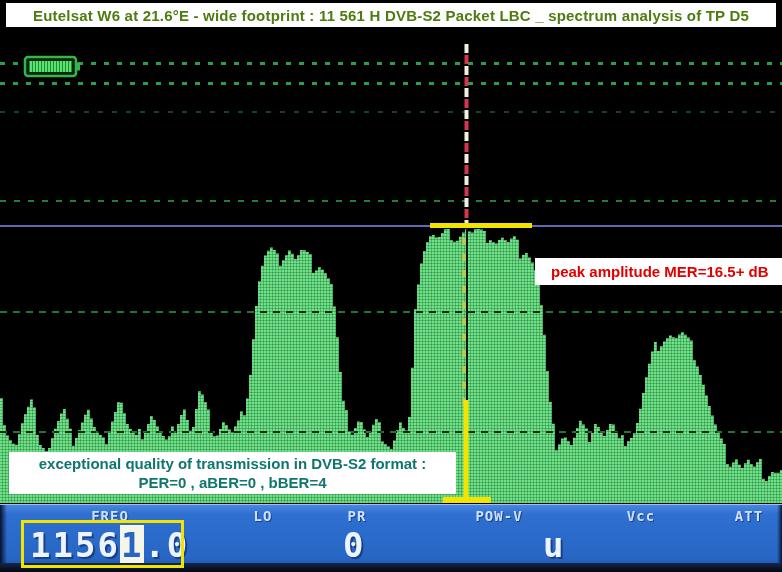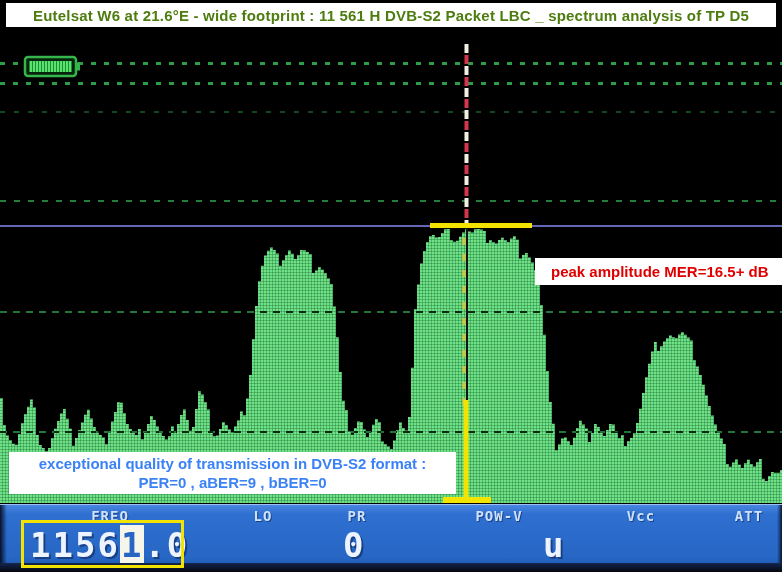--- a/index.html
+++ b/index.html
@@ -10,21 +10,21 @@
   .title-bar{position:absolute;left:5px;top:2px;width:770px;height:24px;background:#ffffff;
              border:1px solid #000;z-index:3;display:flex;align-items:center;justify-content:center;}
   .title-bar span{color:#4d7c0f;font-weight:bold;font-size:15px;letter-spacing:.2px;white-space:nowrap;}
 
   .peak-label{position:absolute;left:535px;top:214px;width:247px;height:27px;background:#ffffff;
               z-index:3;box-sizing:border-box;padding-left:16px;line-height:27px;
               color:#e00000;font-weight:bold;font-size:15px;white-space:nowrap;margin-top:44px;}
 
   .quality-label{position:absolute;left:9px;top:452px;width:447px;height:42px;background:#ffffff;
                  z-index:3;box-sizing:border-box;text-align:center;padding-top:2px;
-                 color:#3b82f6;font-weight:bold;font-size:15px;line-height:19px;}
+                 color:#0f766e;font-weight:bold;font-size:15px;line-height:19px;}
 
   .status-bar{position:absolute;left:0;top:504px;width:782px;height:68px;z-index:2;
               background:linear-gradient(#4a86e0,#2e6fd0 14%,#2766c4 78%,#1d55aa);
               border-top:1px solid #9cc0f4;box-sizing:border-box;}
   .sb-dark-bottom{position:absolute;left:0;bottom:0;width:782px;height:9px;
                   background:linear-gradient(#14264e,#04060c);}
   .sb-right-edge{position:absolute;right:0;top:0;width:5px;height:100%;
                  background:linear-gradient(90deg,rgba(0,0,10,0),rgba(0,0,10,.8));}
   .sb-left-edge{position:absolute;left:0;top:0;width:7px;height:100%;
                 background:linear-gradient(90deg,rgba(0,0,15,.85),rgba(0,0,10,0));}
@@ -93,21 +93,21 @@
   </svg>
 
   <div class="title-bar">
     <span>Eutelsat W6 at 21.6°E - wide footprint : 11 561 H DVB-S2 Packet LBC _ spectrum analysis of TP D5</span>
   </div>
 
   <div class="peak-label">peak amplitude MER=16.5+ dB</div>
 
   <div class="quality-label">
     <div>exceptional quality of transmission in DVB-S2 format :</div>
-    <div>PER=0 , aBER=9 , bBER=0</div>
+    <div>PER=0 , aBER=0 , bBER=4</div>
   </div>
 
   <div class="status-bar">
     <span class="sb-label" style="left:110px">FREQ</span>
     <span class="sb-label" style="left:263px">LO</span>
     <span class="sb-label" style="left:357px">PR</span>
     <span class="sb-label" style="left:499px">POW-V</span>
     <span class="sb-label" style="left:641px">Vcc</span>
     <span class="sb-label" style="left:749px">ATT</span>
 

